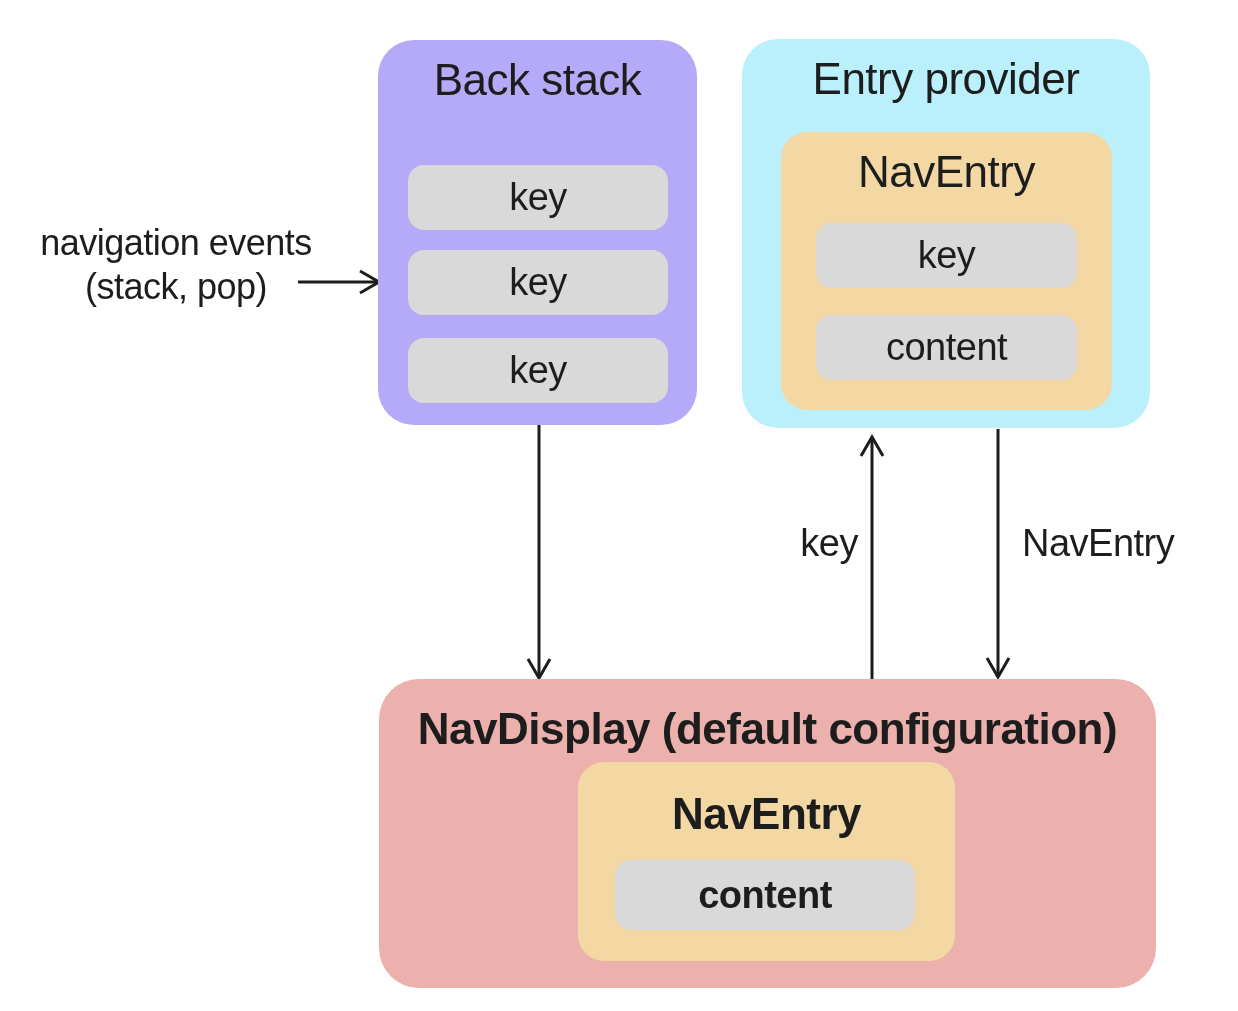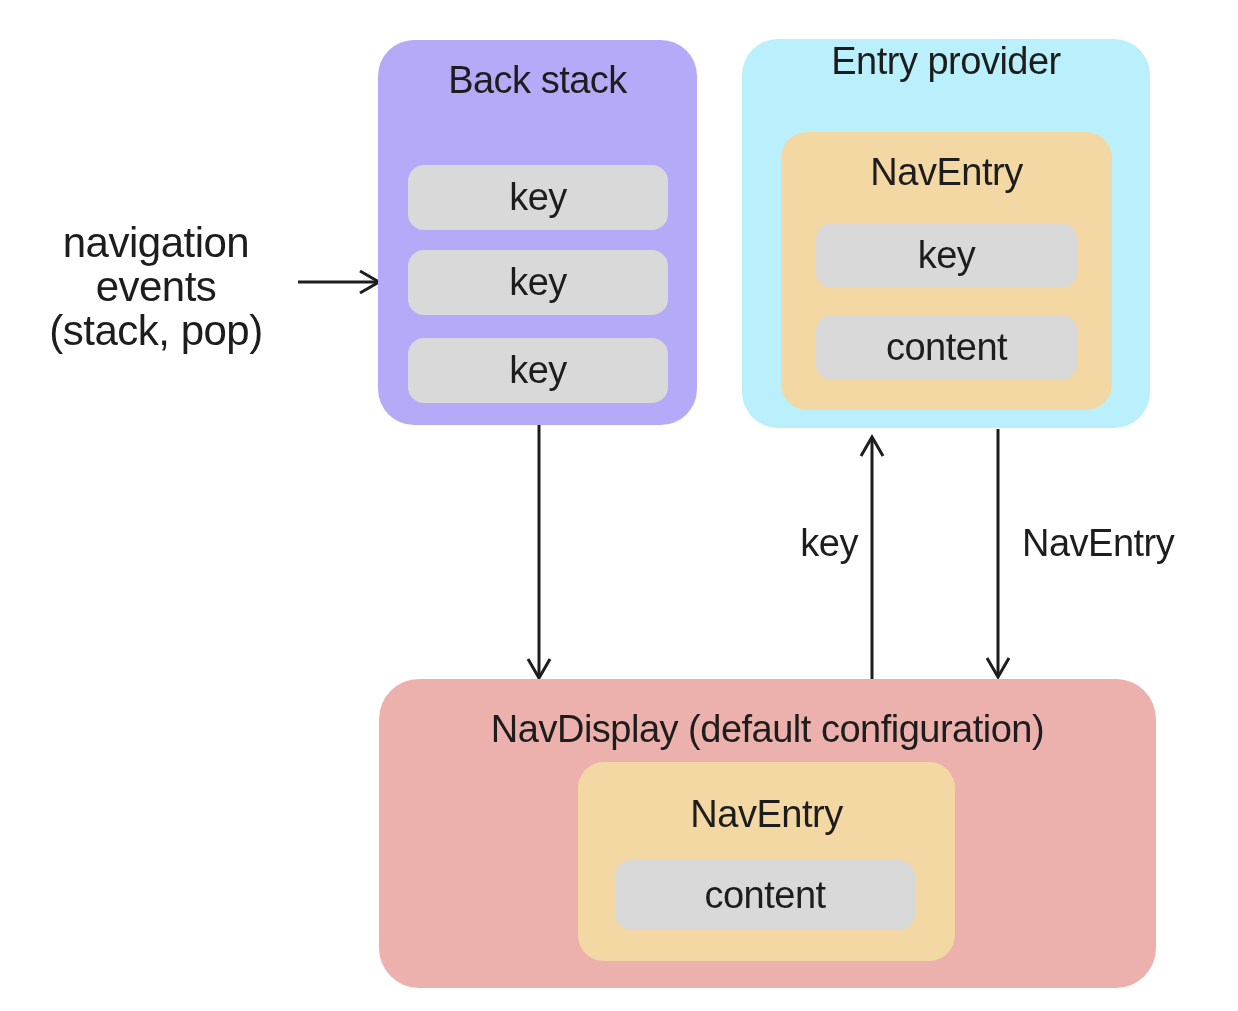--- a/index.html
+++ b/index.html
@@ -1,40 +1,40 @@
 <!DOCTYPE html>
 <html style="--purple: #b5aaf7; --cyan: #b9f0fb; --tan: #f3d8a4; --pink: #ecb0ad; --pill-gray: #d9d9d9; --text: #1d1d1d; --line: #1d1d1d;"><head>
 <meta charset="utf-8">
 <style>
   html,body { margin:0; padding:0; background:#ffffff; }
   .canvas {
     position:relative; width:1238px; height:1011px; background:#ffffff;
     font-family:"Liberation Sans", sans-serif; color:var(--text,#1d1d1d);
     overflow:hidden; letter-spacing:-0.5px;
   }
-  .txt { font-size:42px; line-height:44px; }
+  .txt { font-size:36px; line-height:44px;margin-left:20px; }
   .box { position:absolute; box-sizing:border-box; }
   .radius-lg { border-radius:36px; }
   .radius-md { border-radius:26px; }
-  .box-title { text-align:center; font-size:38px; line-height:44px; }
+  .box-title { text-align:center; font-size:44px; line-height:44px; }
   .pill {
     position:absolute; background:var(--pill-gray,#d9d9d9); border-radius:16px;
     display:flex; align-items:center; justify-content:center;
     font-size:38px;
   }
   .ext-label { position:absolute; text-align:center; }
   .edge-label { position:absolute; font-size:38px; line-height:44px; }
   .arrows { position:absolute; left:0; top:0; pointer-events:none; }
   .arrows line { stroke:var(--line,#1d1d1d); stroke-width:3; }
 
   
   #back-stack   { left:378px; top:40px;  width:319px; height:385px; background:var(--purple,#b5aaf7); padding-top:18px; }
-  #entry-prov   { left:742px; top:39px;  width:408px; height:389px; background:var(--cyan,#b9f0fb);  }
+  #entry-prov   { left:742px; top:39px;  width:408px; height:389px; background:var(--cyan,#b9f0fb);  padding-top:18px; }
   #ep-naventry  { left:39px;  top:93px;  width:331px; height:278px; background:var(--tan,#f3d8a4);   padding-top:18px; }
-  #nav-display  { left:379px; top:679px; width:777px; height:309px; background:var(--pink,#ecb0ad);  padding-top:28px; border-radius:40px; }
+  #nav-display  { left:379px; top:679px; width:777px; height:309px; background:var(--pink,#ecb0ad);  padding-top:28px; border-radius:40px;font-weight:bold; }
   #nd-naventry  { left:199px; top:83px;  width:377px; height:199px; background:var(--tan,#f3d8a4);   padding-top:30px; }
 
   #bs-pill-0 { left:30px; top:125px; width:260px; height:65px; }
   #bs-pill-1 { left:30px; top:210px; width:260px; height:65px; }
   #bs-pill-2 { left:30px; top:298px; width:260px; height:65px; }
   #ep-pill-key     { left:35px; top:91px;  width:261px; height:65px; }
   #ep-pill-content { left:35px; top:183px; width:261px; height:65px; }
   #nd-pill-content { left:37px; top:98px;  width:300px; height:70px; }
 
   #nav-events   { left:0px; top:221px; width:312px; }

